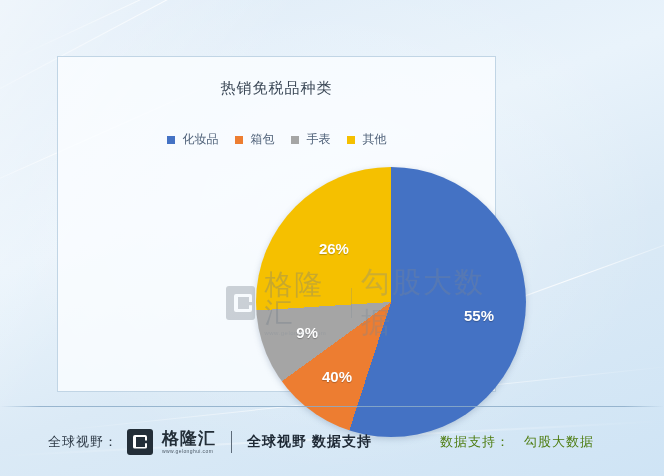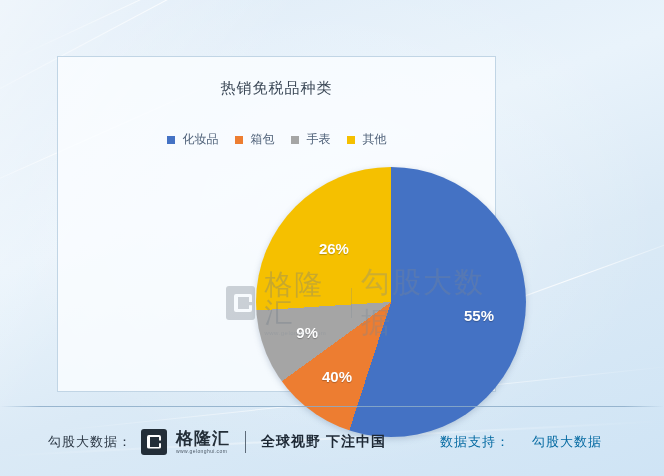--- a/index.html
+++ b/index.html
@@ -108,22 +108,22 @@
     content:"";position:absolute;left:6px;top:6px;width:14px;height:14px;
     border:2px solid #ffffff;border-left-width:3px;box-sizing:border-box;border-radius:2px;
     clip-path:polygon(0 0,100% 0,100% 42%,50% 42%,50% 63%,100% 63%,100% 100%,0 100%);
   }
   #fl-brand{display:flex;flex-direction:column;line-height:1;}
   #fl-brand-name{font-size:17px;font-weight:bold;color:#232e38;letter-spacing:1px;}
   #fl-brand-url{font-size:5px;color:#4d5a67;letter-spacing:.4px;margin-top:2px;}
   #fl-div{width:1px;height:22px;background:#5d6b79;margin:0 6px;}
   #fl-slogan{font-size:14px;font-weight:bold;color:#1d2834;letter-spacing:1px;}
   #footer-right{
-    position:absolute;left:440px;display:flex;align-items:flex-start;gap:22px;
-    font-size:13px;color:#0369a1;letter-spacing:1px;
+    position:absolute;left:440px;display:flex;align-items:flex-start;gap:14px;
+    font-size:13px;color:#4d7c0f;letter-spacing:1px;
   }
 </style>
 </head>
 <body>
 
 <div id="bg">
   <div class="vignette"></div>
 <div class="streak" style="left: -40px; top: 10px; width: 420px; transform: rotate(-26deg);"></div>
     <div class="streak" style="left: 10px; top: 60px; width: 380px; transform: rotate(-25deg);"></div>
     <div class="streak" style="left: -60px; top: 120px; width: 560px; transform: rotate(-28deg);"></div>
@@ -174,28 +174,28 @@
     <div id="wm-div"></div>
     <div id="wm-sub">勾股大数据</div>
   </div>
 
 </div>
 
 <div id="footer-rule"></div>
 <div id="footer">
 
   <div id="footer-left">
-    <span id="fl-label">勾股大数据：</span>
+    <span id="fl-label">全球视野：</span>
     <span id="fl-logo"></span>
     <span id="fl-brand">
       <span id="fl-brand-name">格隆汇</span>
       <span id="fl-brand-url">www.gelonghui.com</span>
     </span>
     <span id="fl-div"></span>
-    <span id="fl-slogan">全球视野 下注中国</span>
+    <span id="fl-slogan">全球视野 数据支持</span>
   </div>
 
   <div id="footer-right">
     <span>数据支持：</span>
     <span>勾股大数据</span>
   </div>
 
 </div>
 
 </body></html>

